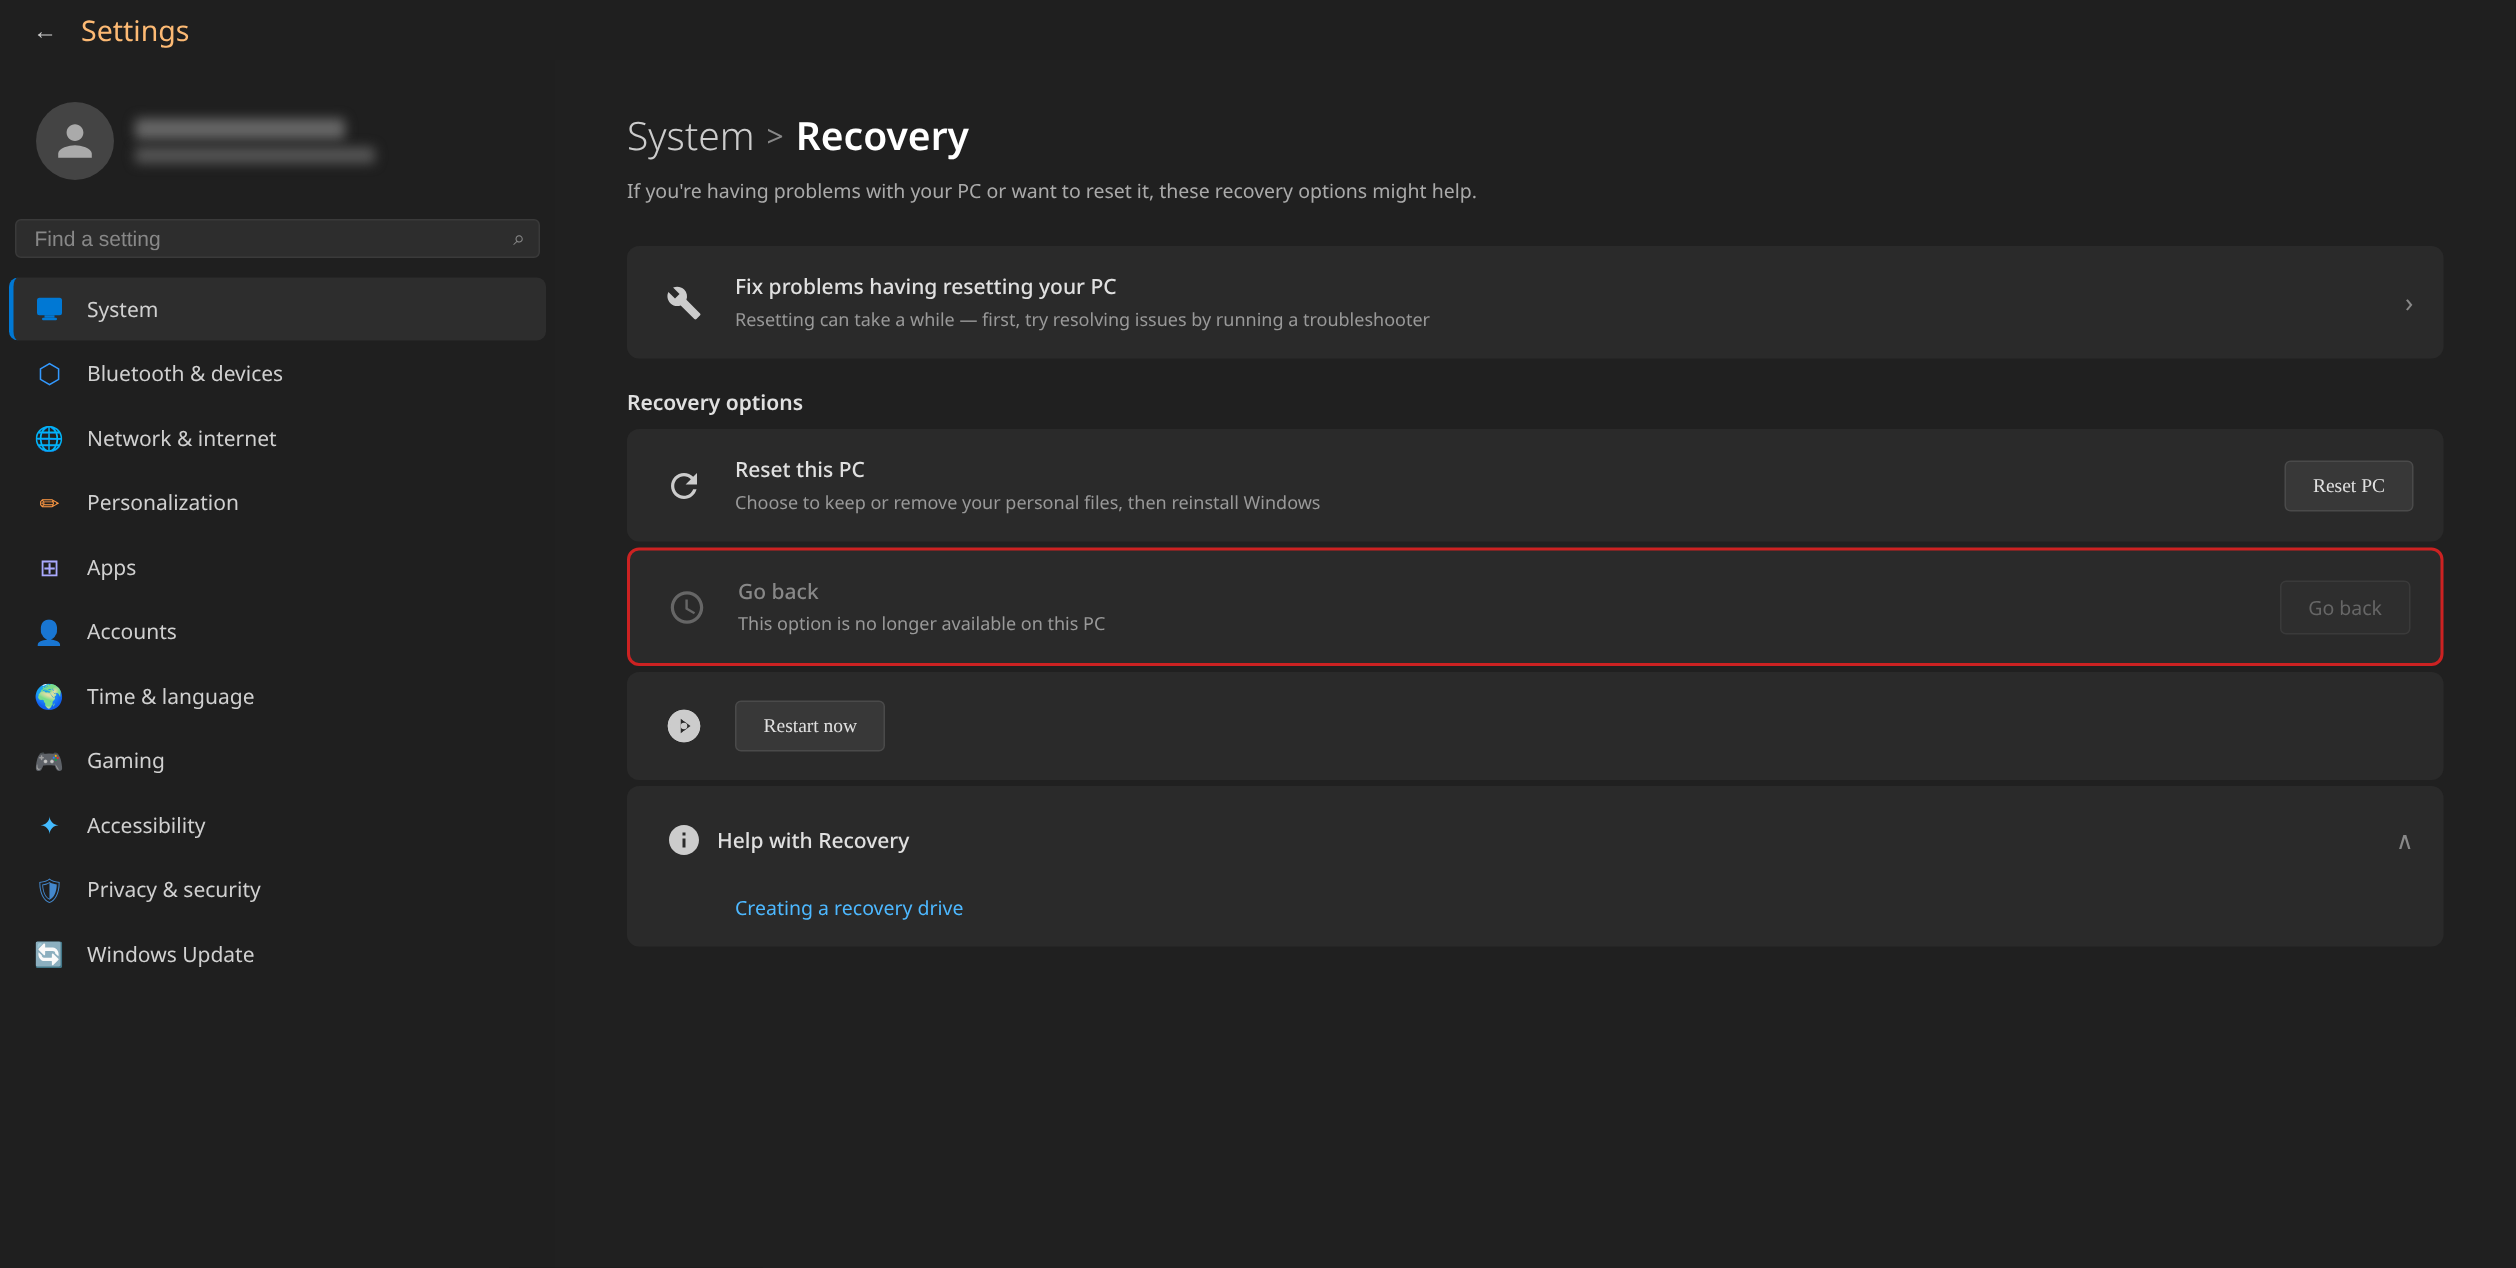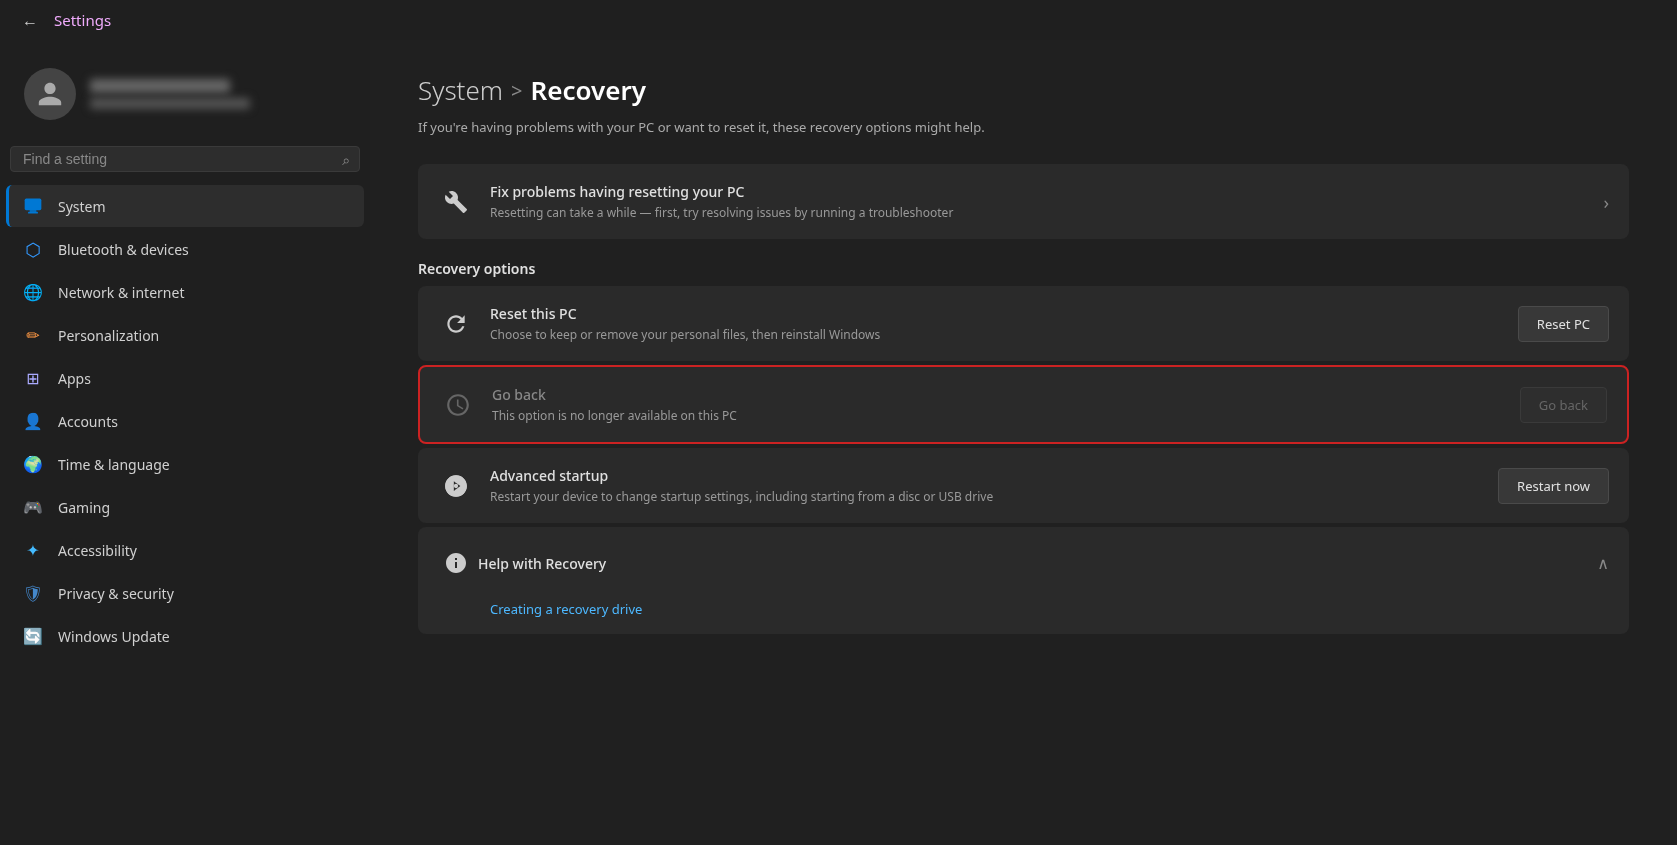--- a/index.html
+++ b/index.html
@@ -27,22 +27,22 @@
     }
     .title-bar-back {
       width: 28px; height: 28px;
       display: flex; align-items: center; justify-content: center;
       border-radius: 4px;
       cursor: pointer;
       color: #ccc;
       font-size: 16px;
     }
     .title-bar-text {
-      font-size: 15px;
-      color: #f0abfc;
+      font-size: 19px;
+      color: #fdba74;
       text-align: right;
     }
 
     
     .main-layout {
       display: flex;
       flex: 1;
       overflow: hidden;
     }
 
@@ -231,20 +231,21 @@
       border-radius: 4px;
       border: none;
       cursor: pointer;
       font-size: 13px;
       font-family: inherit;
     }
     .btn-secondary {
       background: #383838;
       color: #e0e0e0;
       border: 1px solid #4a4a4a;
+      font-family: Liberation Serif, serif;
     }
     .btn-disabled {
       background: #2e2e2e;
       color: #666;
       border: 1px solid #3a3a3a;
       cursor: not-allowed;
     }
 
     
     .card-go-back {
@@ -446,24 +447,20 @@
 
     <div class="card">
       <div class="card-icon">
         <svg width="26" height="26" viewBox="0 0 24 24" fill="#ccc">
           <path d="M12 2C6.48 2 2 6.48 2 12s4.48 10 10 10 10-4.48 10-10S17.52 2 12 2zm-2 14.5v-9l6 4.5-6 4.5z"></path>
           <path d="M12 2C6.48 2 2 6.48 2 12s4.48 10 10 10 10-4.48 10-10S17.52 2 12 2zm0 18c-4.41 0-8-3.59-8-8s3.59-8 8-8 8 3.59 8 8-3.59 8-8 8z"></path>
           <circle cx="12" cy="12" r="2" fill="#ccc"></circle>
           <path d="M12 6v2M12 16v2M6 12H4M20 12h-2" stroke="#ccc" stroke-width="1.5" stroke-linecap="round"></path>
         </svg>
       </div>
-      <div class="card-text">
-        <div class="card-title">Advanced startup</div>
-        <div class="card-subtitle">Restart your device to change startup settings, including starting from a disc or USB drive</div>
-      </div>
       <div class="card-action">
         <button class="btn btn-secondary">Restart now</button>
       </div>
     </div>
 
     <div class="section-card">
       <div class="section-card-header">
         <div class="card-icon">
           <svg width="24" height="24" viewBox="0 0 24 24" fill="#ccc">
             <path d="M12 2C6.48 2 2 6.48 2 12s4.48 10 10 10 10-4.48 10-10S17.52 2 12 2zm1 15h-2v-6h2v6zm0-8h-2V7h2v2z"></path>

